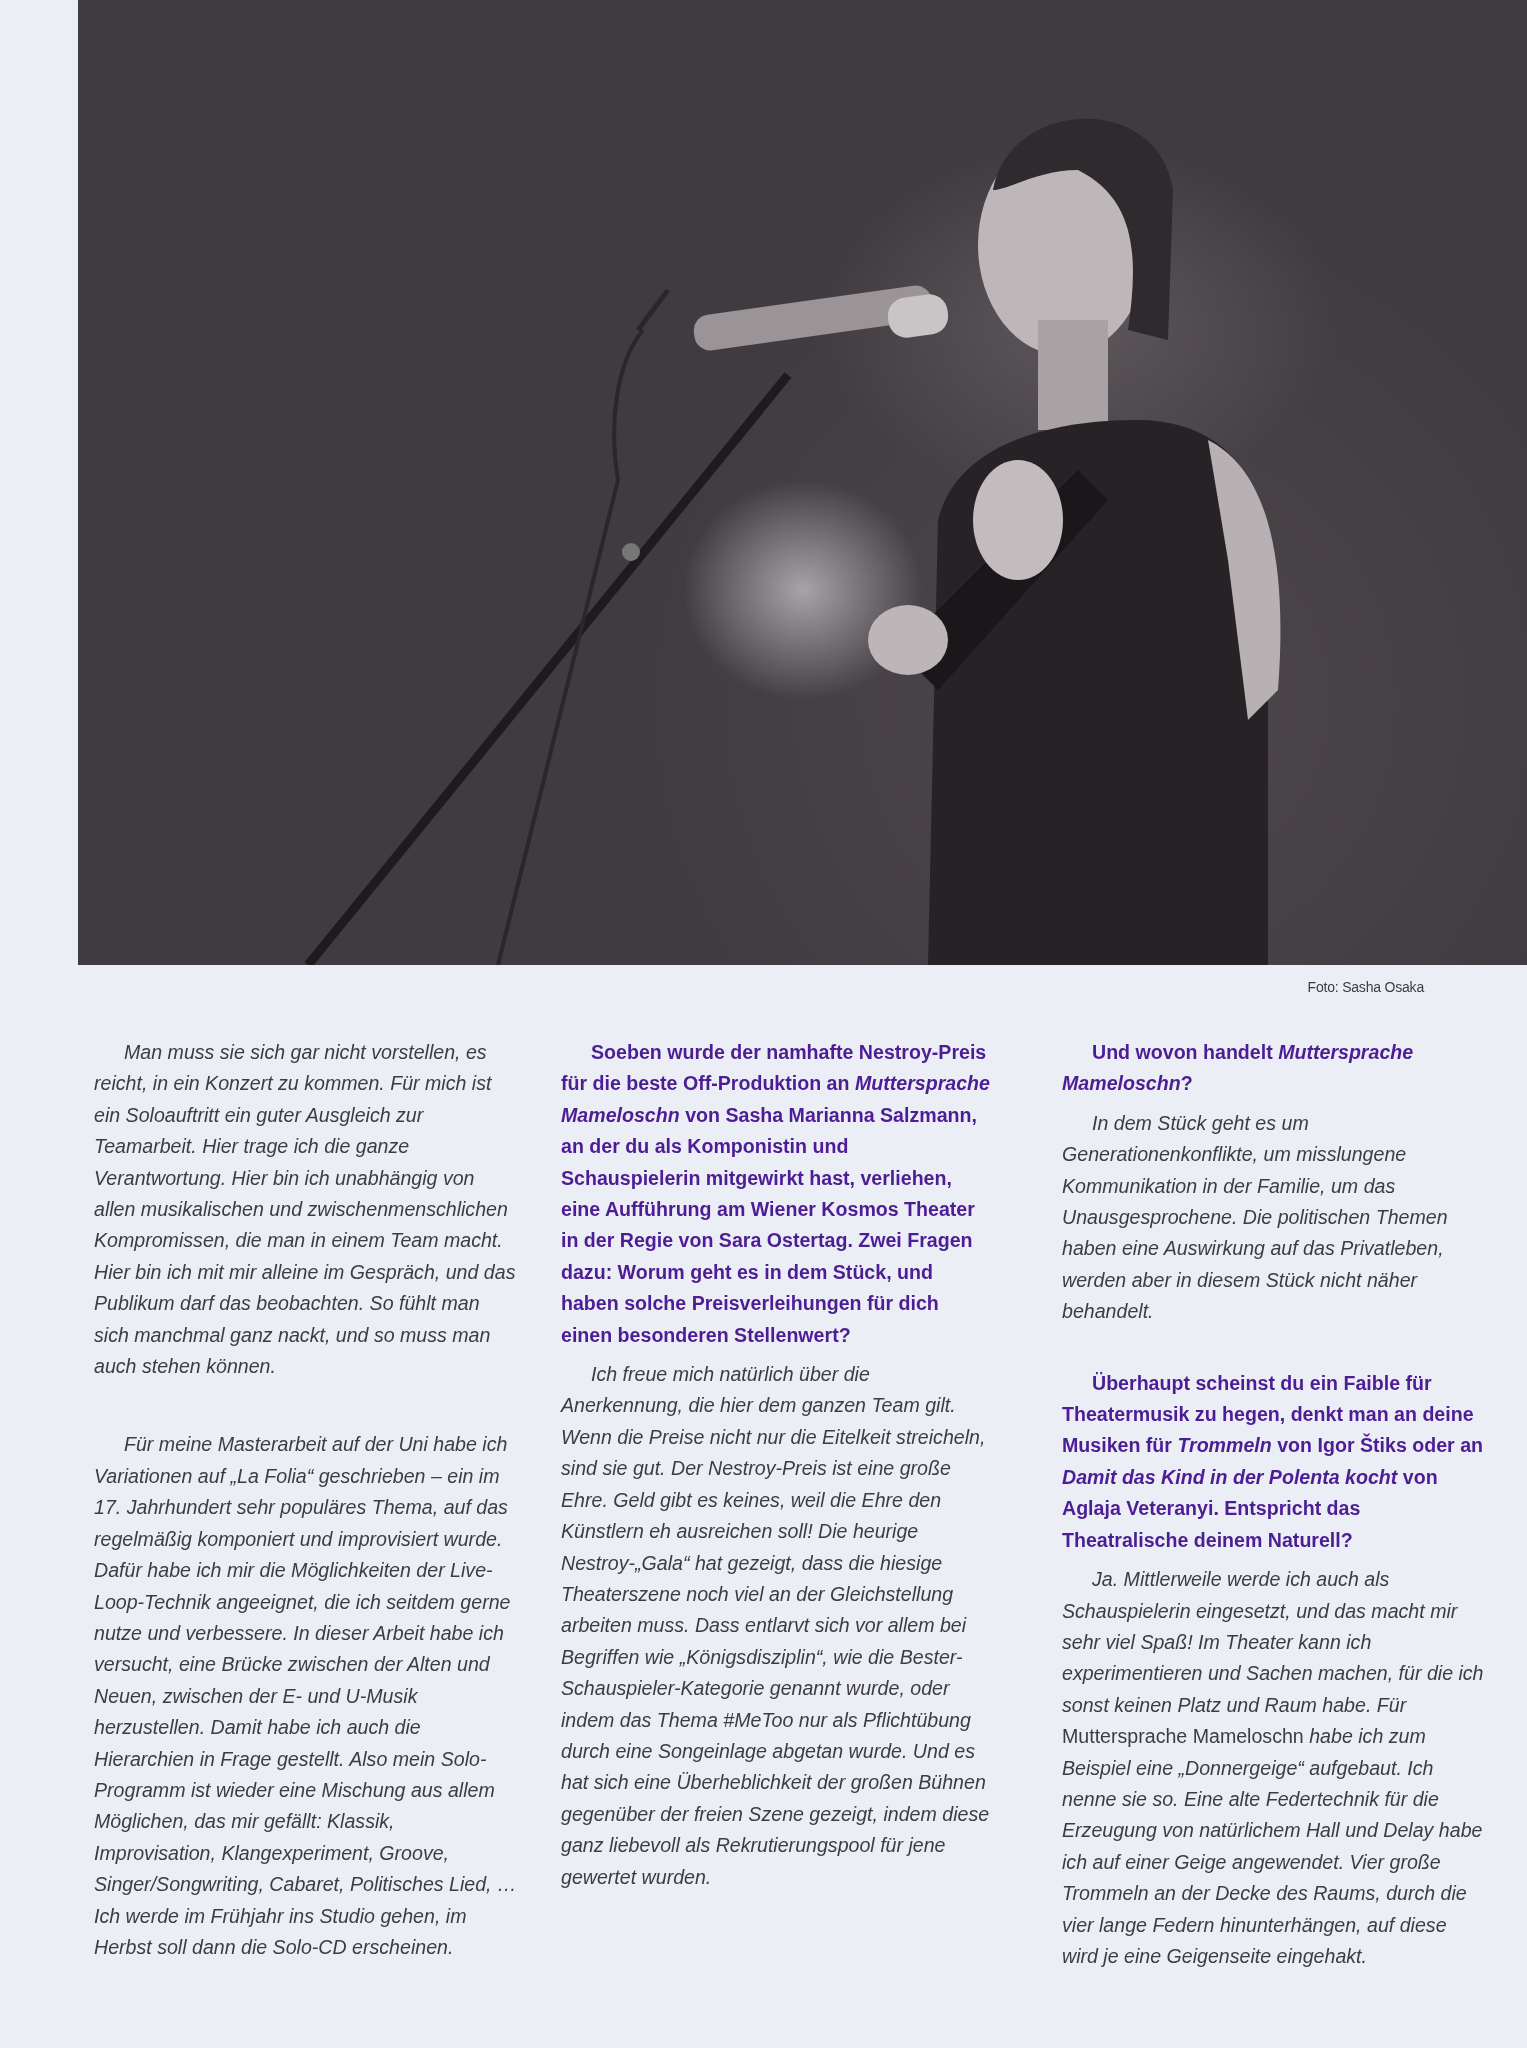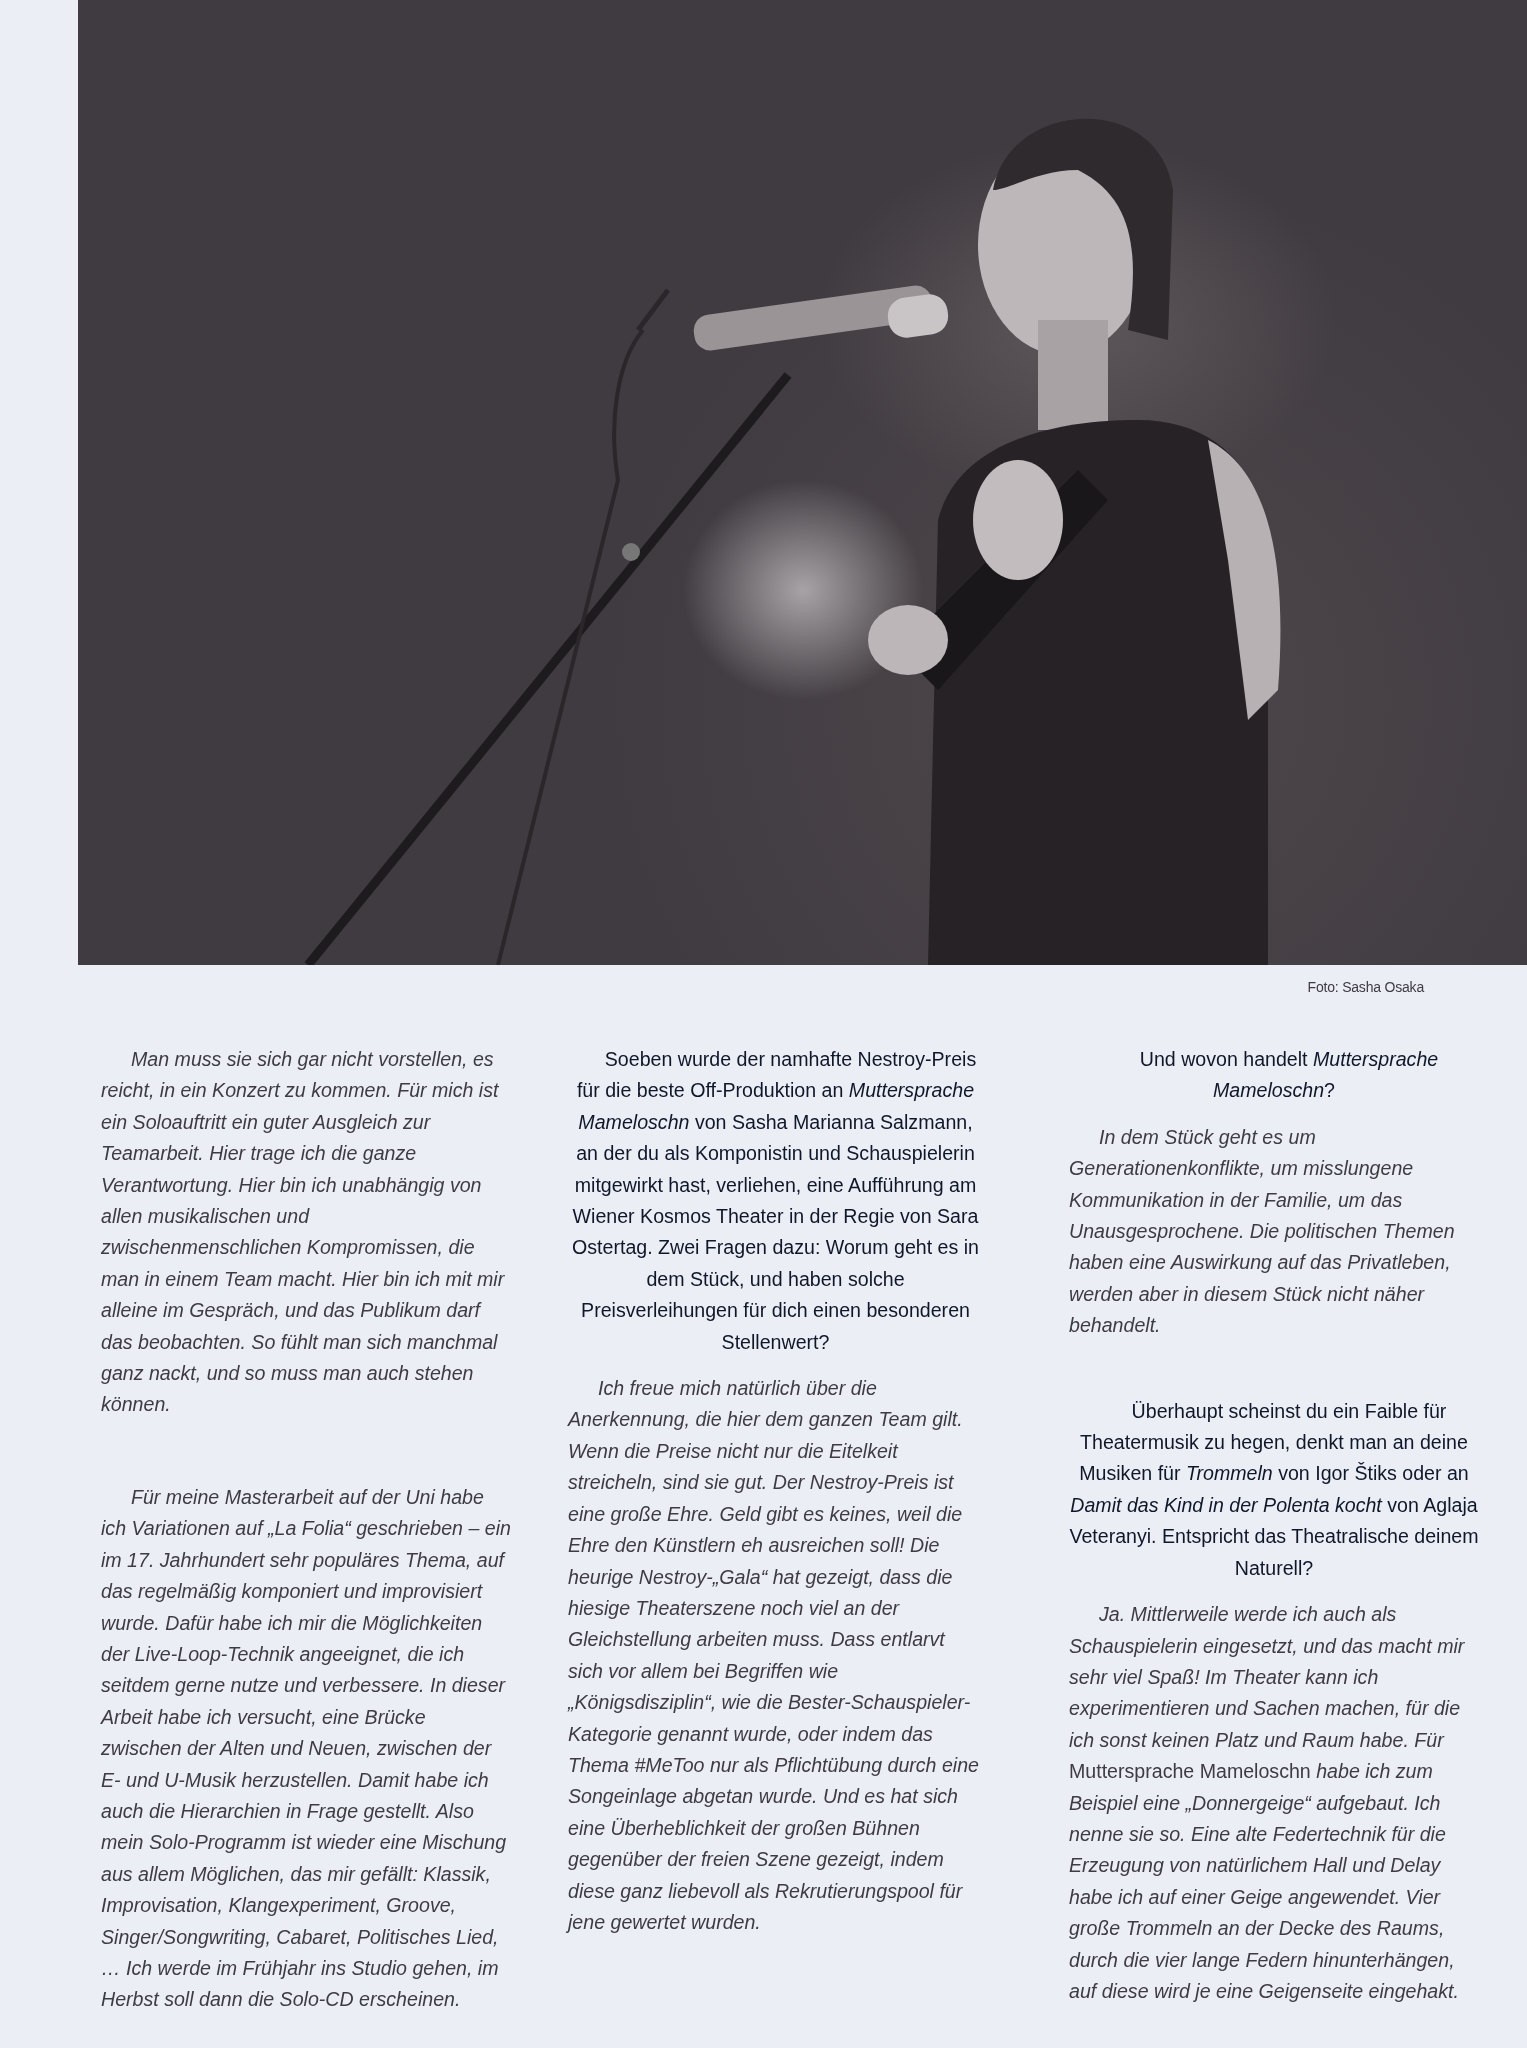--- a/index.html
+++ b/index.html
@@ -24,26 +24,26 @@
     .caption {
       position: absolute; top: 967px; right: 103px;
       font-size: 14px; color: #3e3b42; letter-spacing: -0.2px;
       font-family: "Liberation Sans", sans-serif;
       margin-top: 12px;
     }
     .col {
       position: absolute; top: 1029px;
       font-size: 19.6px; line-height: 31.4px;
     }
-    .col p { margin: 15px; }
+    .col p { margin: 8px; }
     .col1 { left: 86px; width: 440px; }
     .col2 { left: 553px; width: 445px; }
     .col3 { left: 1054px; width: 440px; }
     .it { font-style: italic; }
-    .q { font-weight: normal; color: #0f172a; text-align: center; }
+    .q { font-weight: bold; color: #4c1d95; }
     .q i { font-style: italic; }
     .indent { text-indent: 30px; }
     .gap { height: 31px; }
   </style>
 </head>
 <body>
 
 <div class="photo">
   <svg width="1449" height="965" viewBox="0 0 1449 965">
 

